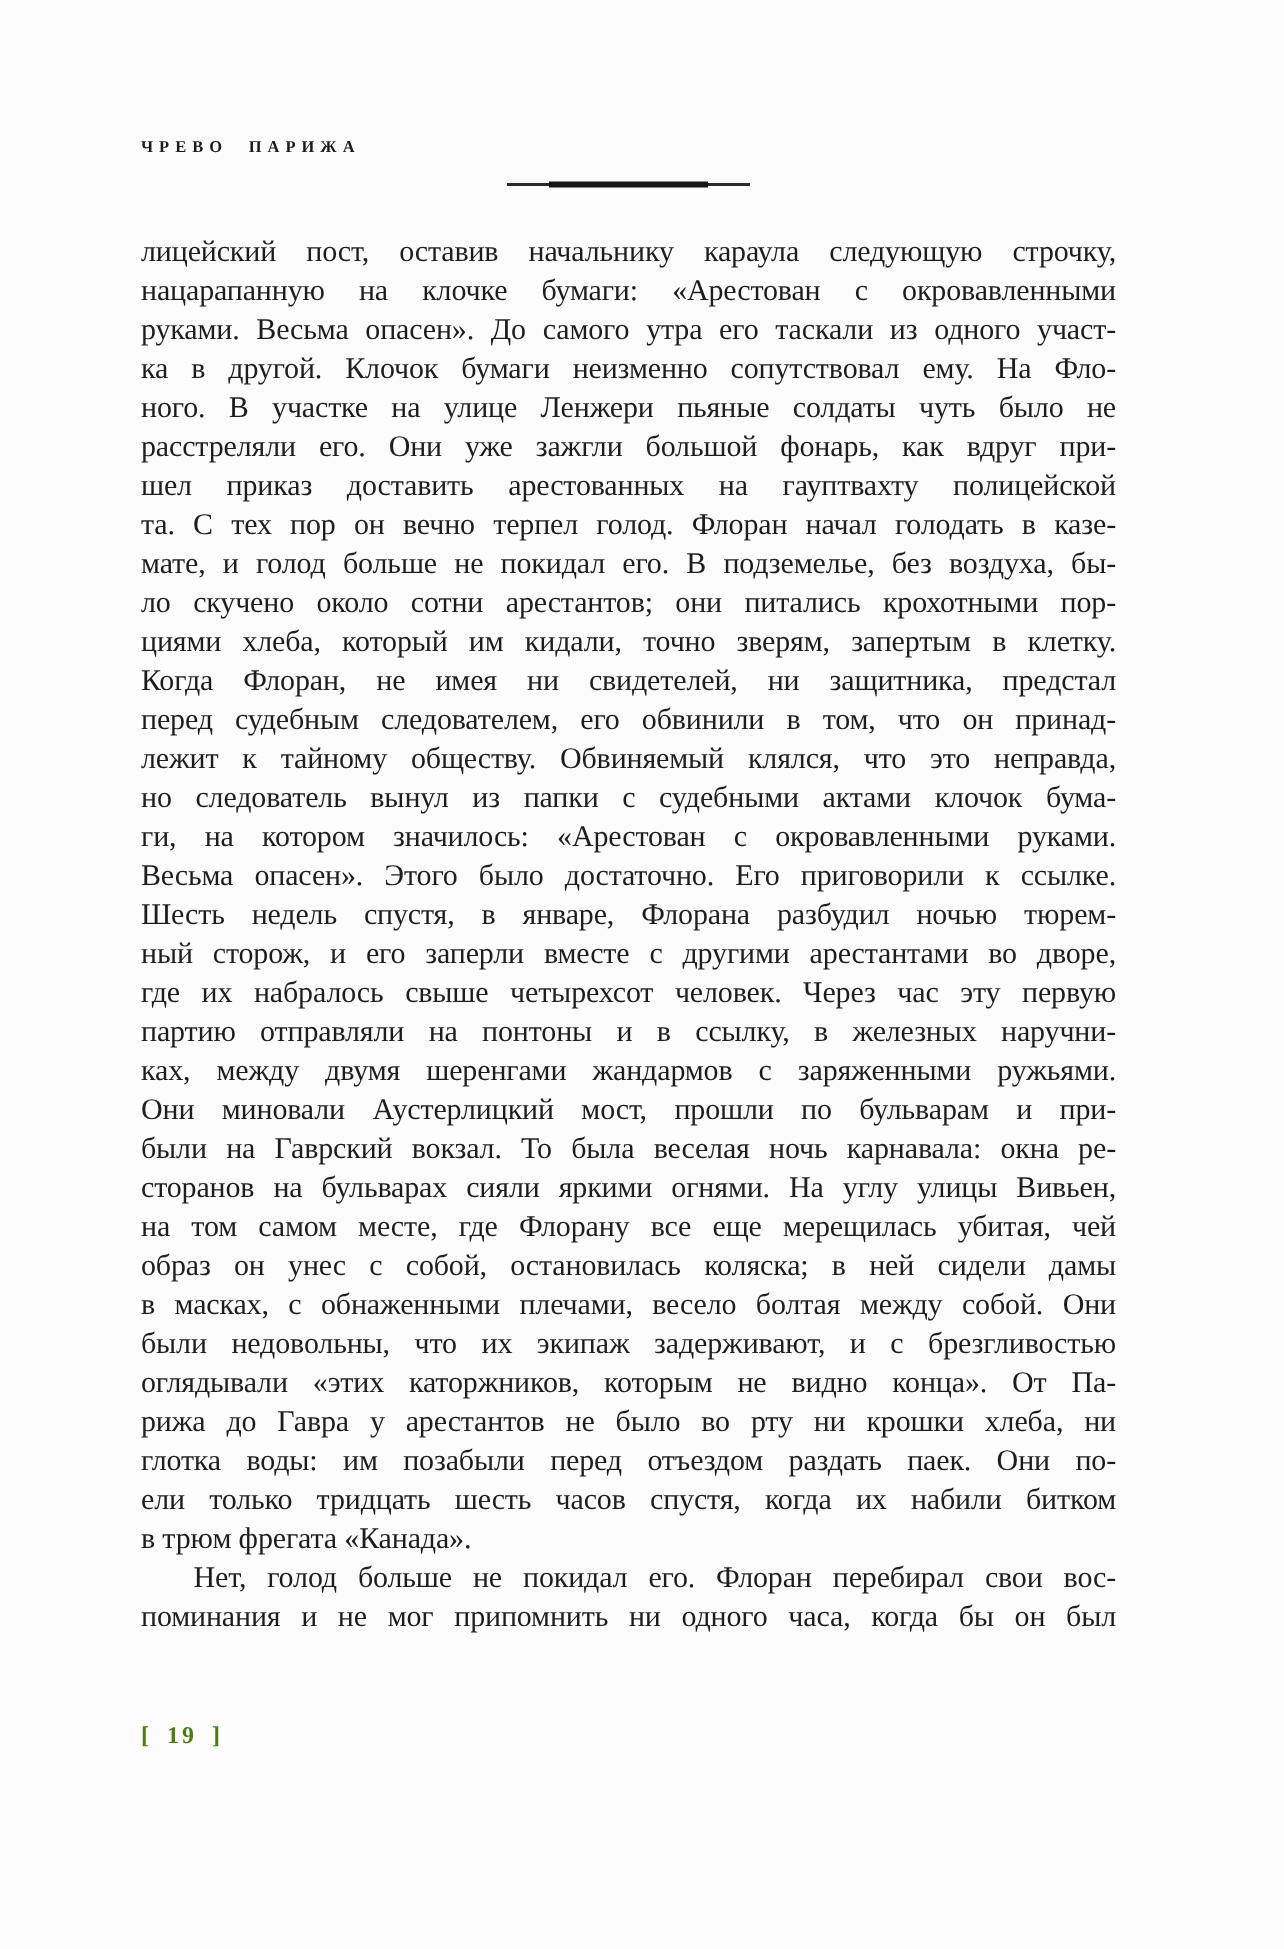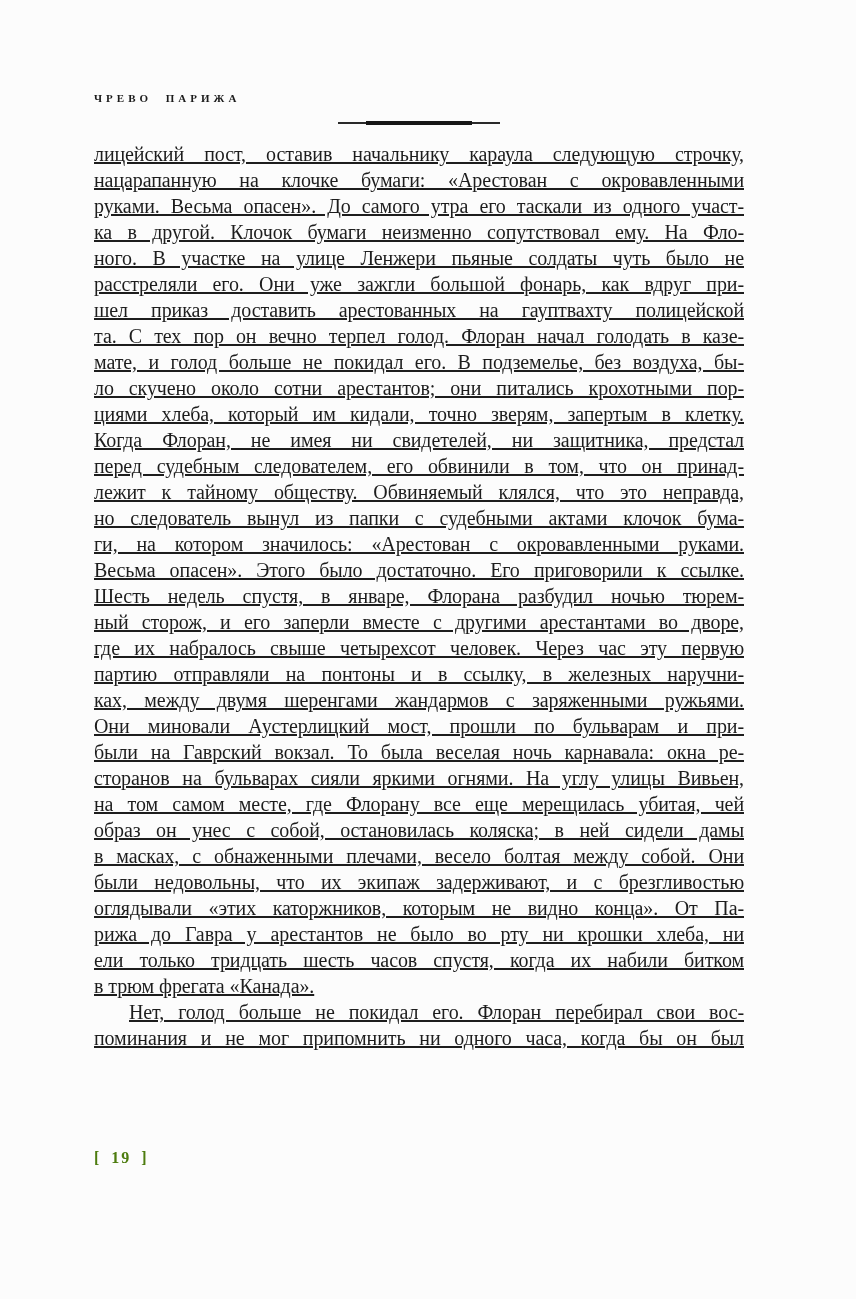--- a/index.html
+++ b/index.html
@@ -56,24 +56,23 @@
     position: absolute;
     top: 1.5px;
     left: 28px;
     width: 106px;
     height: 4.5px;
     background: #161616;
   }
   
   .body-text {
     position: absolute;
-    top: 141px;
+    top: 155px;
     left: 0;
     width: 100%;
-    text-decoration: underline;
   }
   .line {
     font-size: 20px;
     line-height: 26px;
     text-align: justify;
     text-align-last: left;
     letter-spacing: -0.1px;
     overflow: hidden;
     white-space: nowrap;
   }
@@ -136,20 +135,21 @@
         <div class="line j">ках, между двумя шеренгами жандармов с заряженными ружьями.</div>
         <div class="line j">Они миновали Аустерлицкий мост, прошли по бульварам и при-</div>
         <div class="line j">были на Гаврский вокзал. То была веселая ночь карнавала: окна ре-</div>
         <div class="line j">сторанов на бульварах сияли яркими огнями. На углу улицы Вивьен,</div>
         <div class="line j">на том самом месте, где Флорану все еще мерещилась убитая, чей</div>
         <div class="line j">образ он унес с собой, остановилась коляска; в ней сидели дамы</div>
         <div class="line j">в масках, с обнаженными плечами, весело болтая между собой. Они</div>
         <div class="line j">были недовольны, что их экипаж задерживают, и с брезгливостью</div>
         <div class="line j">оглядывали «этих каторжников, которым не видно конца». От Па-</div>
         <div class="line j">рижа до Гавра у арестантов не было во рту ни крошки хлеба, ни</div>
+        <div class="line j">глотка воды: им позабыли перед отъездом раздать паек. Они по-</div>
         <div class="line j">ели только тридцать шесть часов спустя, когда их набили битком</div>
         <div class="line">в трюм фрегата «Канада».</div>
         <div class="line j ind">Нет, голод больше не покидал его. Флоран перебирал свои вос-</div>
         <div class="line j">поминания и не мог припомнить ни одного часа, когда бы он был</div>
       </div>
 
     <div class="folio">
       <span>[ 19 ]</span>
     </div>
 

